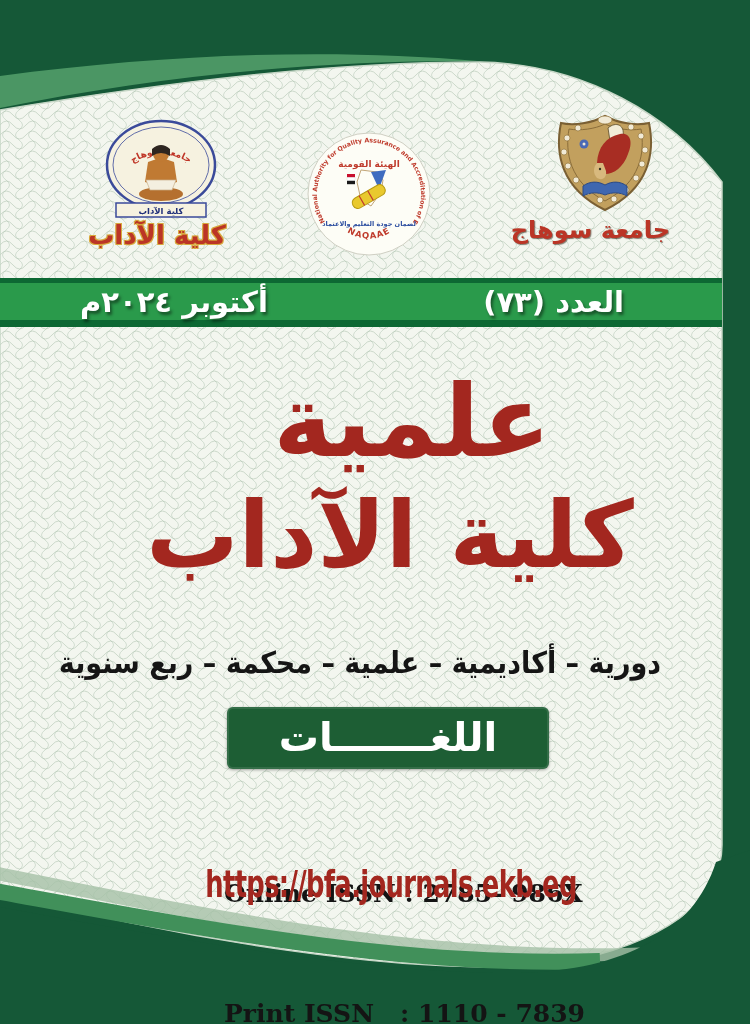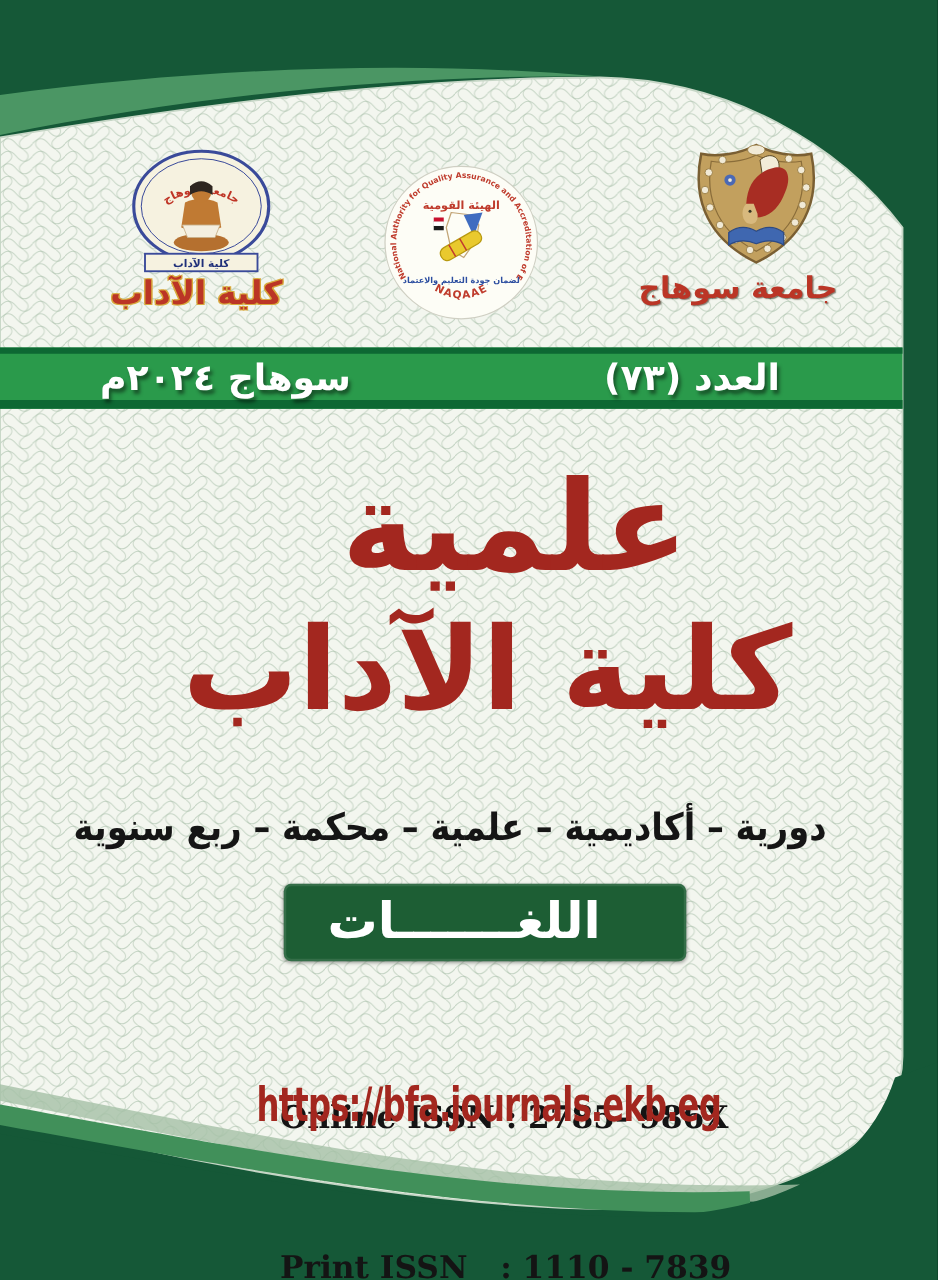--- a/index.html
+++ b/index.html
@@ -21,22 +21,22 @@
           font-size:100px;line-height:1;direction:rtl;white-space:nowrap;}
   .title2{left:390px;top:490px;transform:translateX(-50%);color:#a3271f;font-weight:bold;
           font-size:92px;line-height:1;direction:rtl;white-space:nowrap;}
   .subtitle{left:360px;top:645px;transform:translateX(-50%) scaleX(.9);transform-origin:center;
             color:#151515;font-weight:bold;font-size:30px;direction:rtl;white-space:nowrap;}
 
   
   .section-box{left:388px;top:707px;transform:translateX(-50%);width:322px;height:62px;
                background:#1d5e34;border-radius:6px;
                box-shadow:inset 0 0 0 2px rgba(255,255,255,.10), 0 1px 3px rgba(0,0,0,.35);}
-  .section-box span{display:block;text-align:left;line-height:60px;color:#ffffff;
-                    font-weight:bold;font-size:40px;direction:rtl;white-space:nowrap;margin-left:35px;}
+  .section-box span{display:block;text-align:center;line-height:60px;color:#ffffff;
+                    font-weight:bold;font-size:40px;direction:rtl;white-space:nowrap;}
 
   
   .issn{left:224px;top:794px;color:#141414;font-family:"DejaVu Serif",serif;font-weight:bold;
         font-size:25px;line-height:40px;white-space:pre;}
   .url{left:391px;top:862px;transform:translateX(-50%) scaleX(.68);transform-origin:center;
        color:#a3271f;font-weight:bold;font-size:38px;letter-spacing:-1px;white-space:nowrap;}
 
   
   .logo-wrap{overflow:visible;}
   .logo-caption{position:absolute;left:0;width:100%;text-align:center;font-weight:bold;
@@ -147,21 +147,21 @@
         <path d="M57,55 C53,59 53,66 57,70 C62,73 67,70 66,63 L63,55 Z" fill="#d8b97e"></path>
         <circle cx="60" cy="61" r="1.2" fill="#332"></circle>
       </g>
       <path d="M43,78 C50,73 58,73 65,77 C72,73 80,73 87,78 L87,88 C80,84 72,84 65,87 C58,84 50,84 43,88 Z" fill="#3f67b0" stroke="#2c4a85" stroke-width="1"></path>
     </svg>
     <div class="logo-caption cap-uni">جامعة سوهاج</div>
   </div>
 
   <div class="abs banner">
     <div class="banner-text banner-issue">العدد (٧٣)</div>
-    <div class="banner-text banner-date">سوهاج ٢٠٢٤م</div>
+    <div class="banner-text banner-date">أكتوبر ٢٠٢٤م</div>
   </div>
 
   <div class="abs title1">علمية</div>
   <div class="abs title2">كلية الآداب</div>
 
   <div class="abs subtitle">دورية – أكاديمية – علمية – محكمة – ربع سنوية</div>
 
   <div class="abs section-box">
     <span>اللغـــــــات</span>
   </div>

